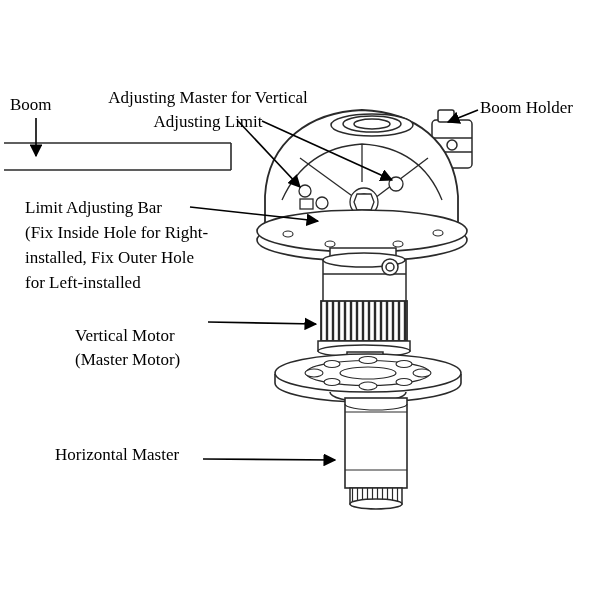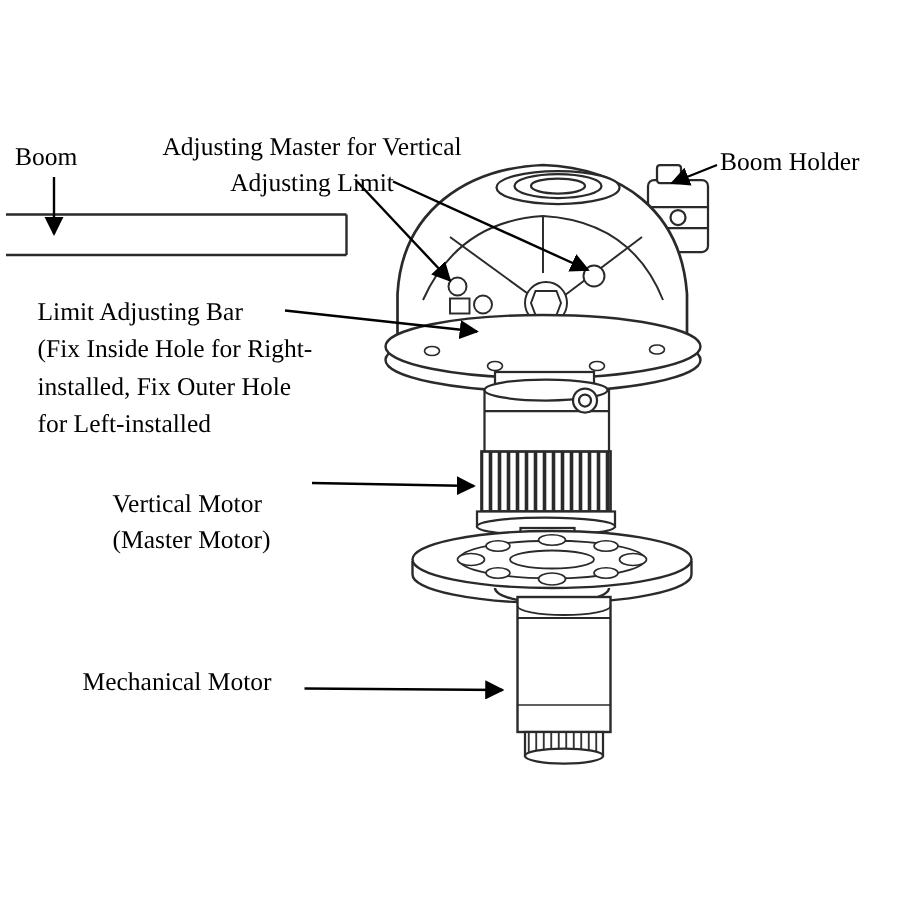--- a/index.html
+++ b/index.html
@@ -162,16 +162,16 @@
     <span class="ln">installed, Fix Outer Hole</span>
     <span class="ln">for Left-installed</span>
   </div>
 
   <div class="label" style="left:75px;top:324px;">
     <span class="ln">Vertical Motor</span>
     <span class="ln">(Master Motor)</span>
   </div>
 
   <div class="label" style="left:55px;top:443px;">
-    <span class="ln">Mechanical Motor</span>
+    <span class="ln">Horizontal Master</span>
   </div>
 
 </div>
 
 </body></html>

